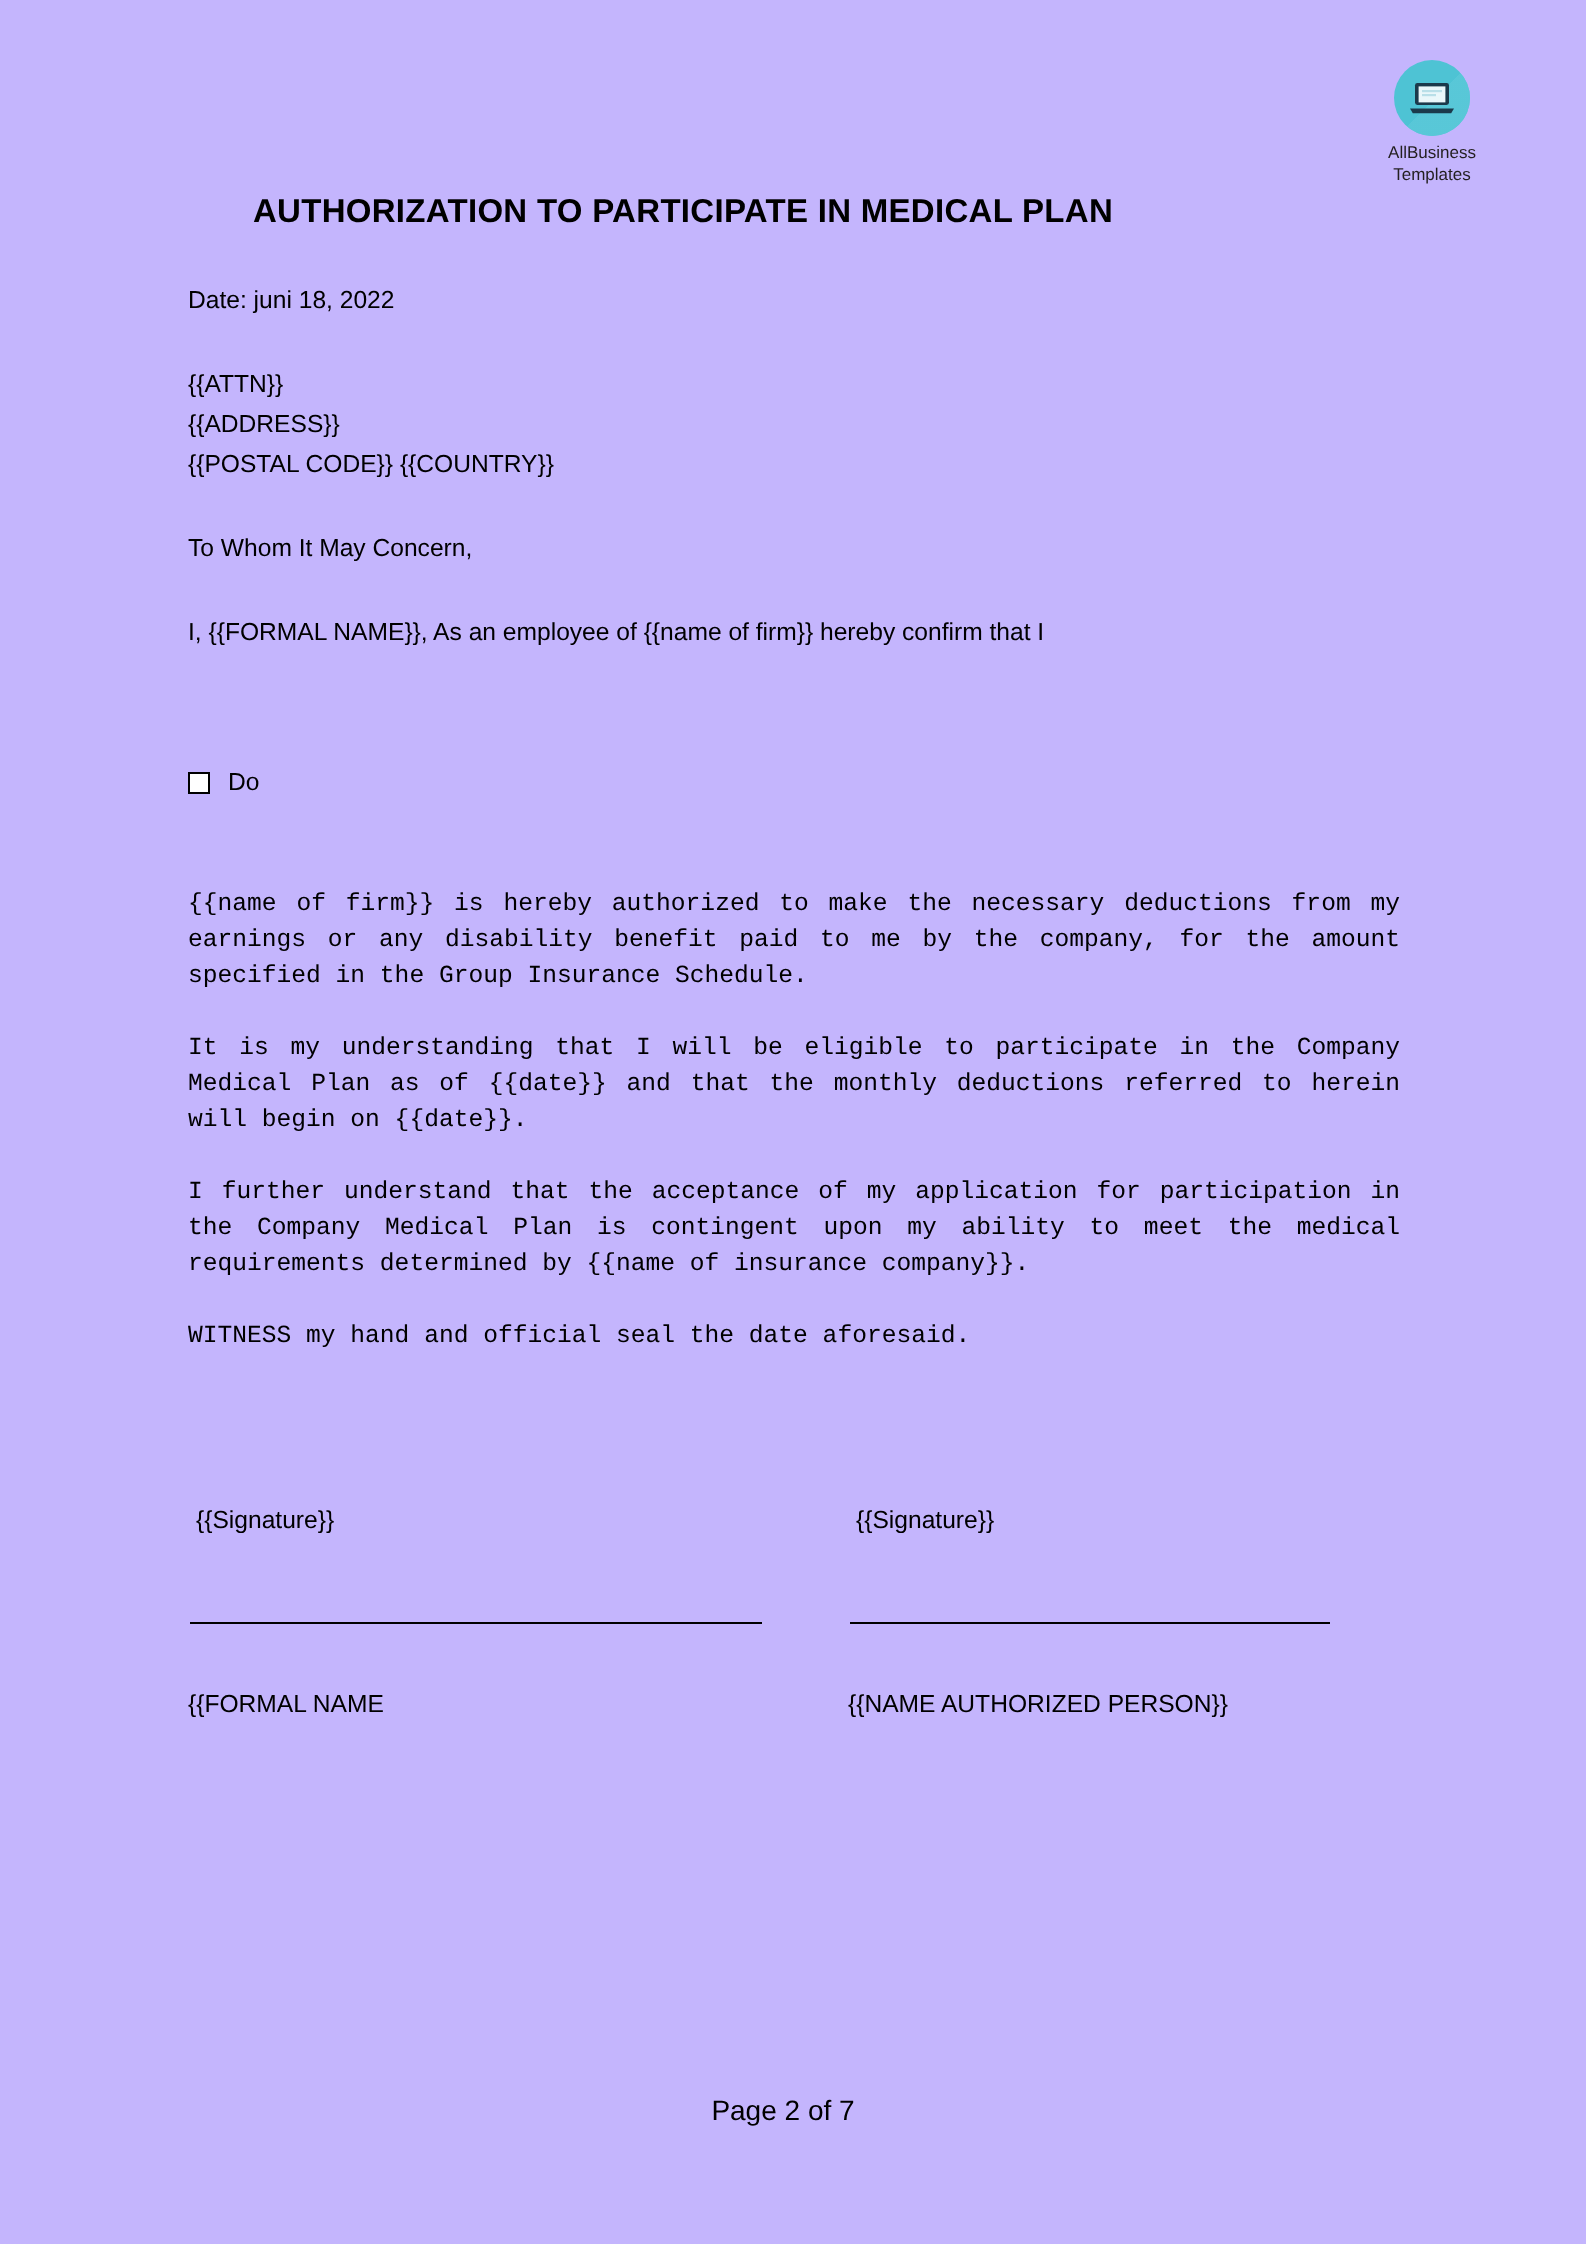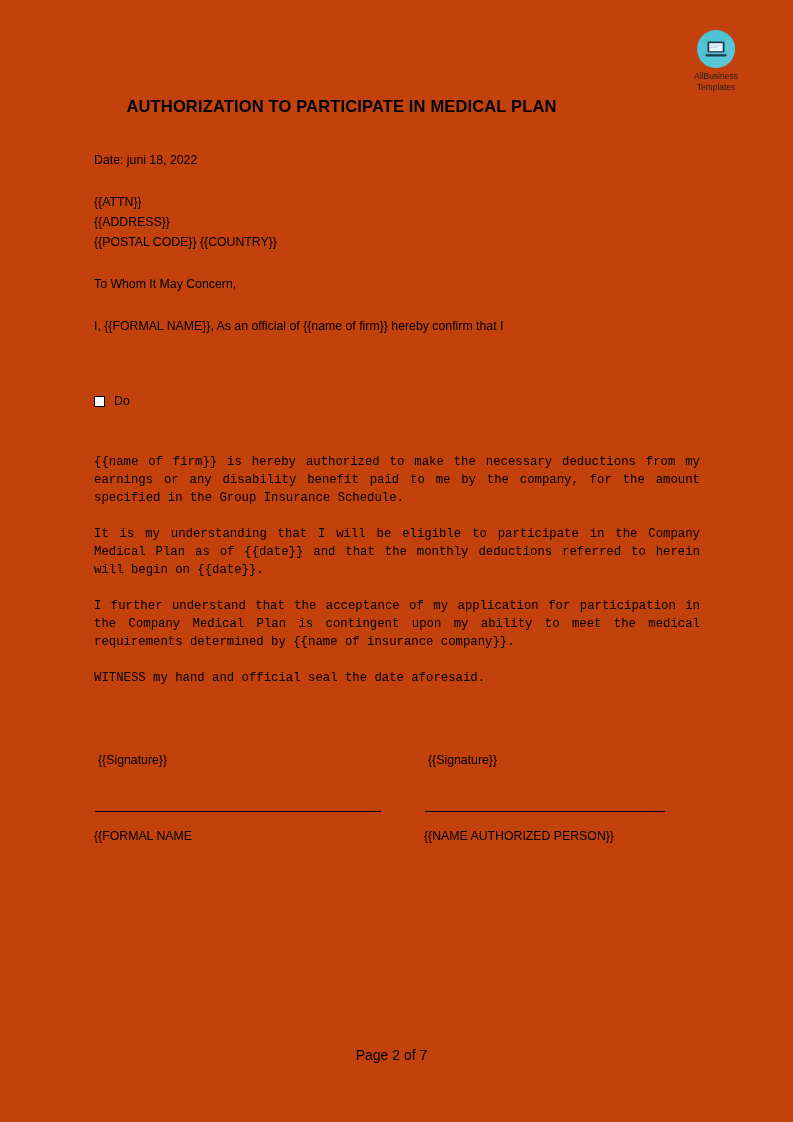--- a/index.html
+++ b/index.html
@@ -8,21 +8,21 @@
     background: #ffffff;
   }
   body {
     font-family: "Liberation Sans", sans-serif;
     color: #000000;
   }
   .page {
     position: relative;
     width: 793px;
     height: 1122px;
-    background: #c2410c;
+    background: #c4b5fd;
     overflow: hidden;
   }
 
   
   .logo-block {
     position: absolute;
     top: 30px;
     left: 676px;
     width: 80px;
     text-align: center;
@@ -67,21 +67,21 @@
     text-align: center;
     font-size: 16.5px;
     font-weight: bold;
     letter-spacing: 0.15px;
     color: #000;
   }
 
   .content {
     position: absolute;
     left: 94px;
-    top: 150px;
+    top: 140px;
     width: 606px;
     font-size: 12.3px;
     line-height: 20px;
   }
 
   .blk { margin: 0; }
 
   .spacer-18 { height: 18px; }
   .spacer-22 { height: 22px; }
   .spacer-12 { height: 12px; }
@@ -132,21 +132,21 @@
   .rule-row { position: relative; height: 14px; margin-top: 36px; }
   .rule {
     position: absolute;
     top: 0;
     height: 0;
     border-top: 1.3px solid #000;
   }
   .rule-left  { left: 1px;   width: 286px; }
   .rule-right { left: 331px; width: 240px; }
 
-  .name-row { position: relative; height: 20px; margin-top: 4px; }
+  .name-row { position: relative; height: 20px; margin-top: 20px; }
   .name-left  { position: absolute; left: 0px;   top: 0; }
   .name-right { position: absolute; left: 330px; top: 0; }
 
   
   .footer {
     position: absolute;
     left: 0;
     top: 1047px;
     width: 783px;
     text-align: center;
@@ -187,21 +187,21 @@
     <div class="addr-line">{{ATTN}}</div>
     <div class="addr-line">{{ADDRESS}}</div>
     <div class="addr-line">{{POSTAL CODE}} {{COUNTRY}}</div>
 
     <div class="spacer-22"></div>
 
     <div class="blk">To Whom It May Concern,</div>
 
     <div class="spacer-22"></div>
 
-    <div class="blk">I, {{FORMAL NAME}}, As an official of {{name of firm}} hereby confirm that I</div>
+    <div class="blk">I, {{FORMAL NAME}}, As an employee of {{name of firm}} hereby confirm that I</div>
 
     <div class="spacer-12"></div>
 
     <div class="checkrow">
       <span class="checkbox"></span>
       <span>Do</span>
     </div>
 
     <div class="spacer-12"></div>
 

